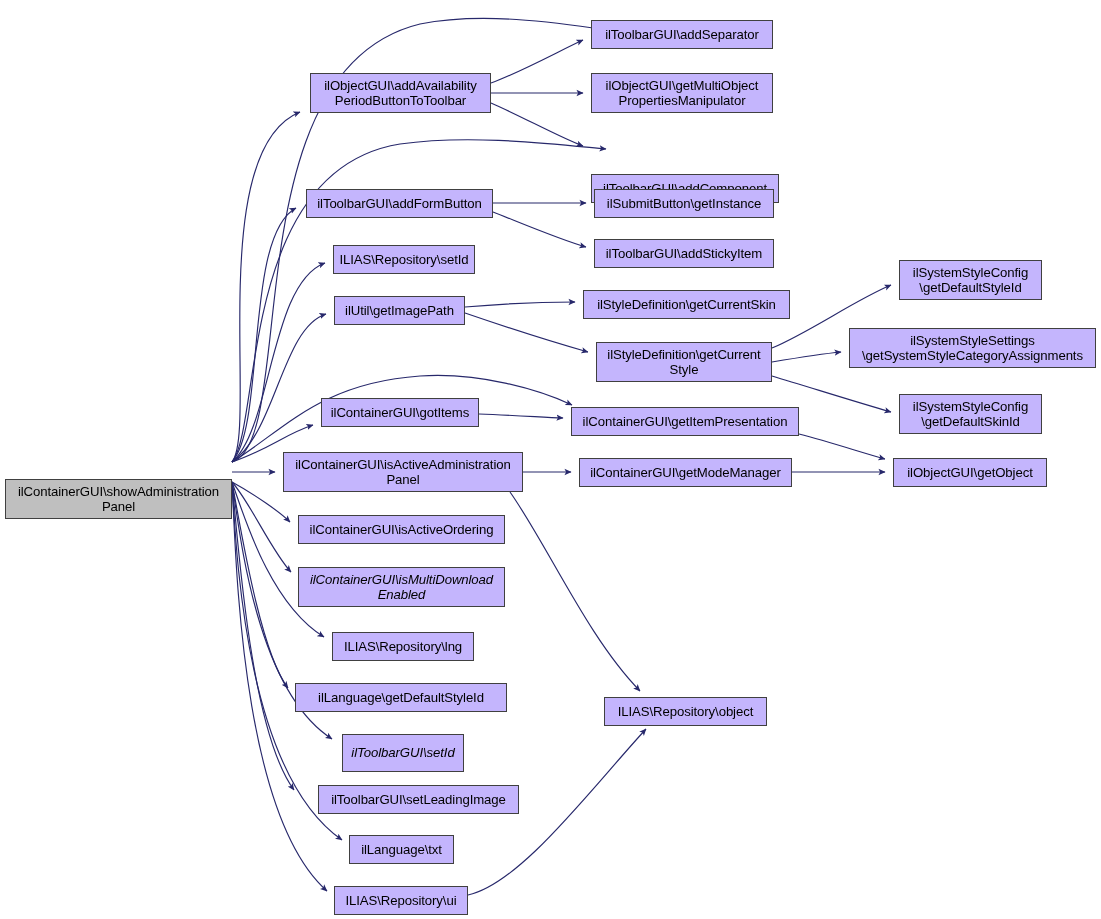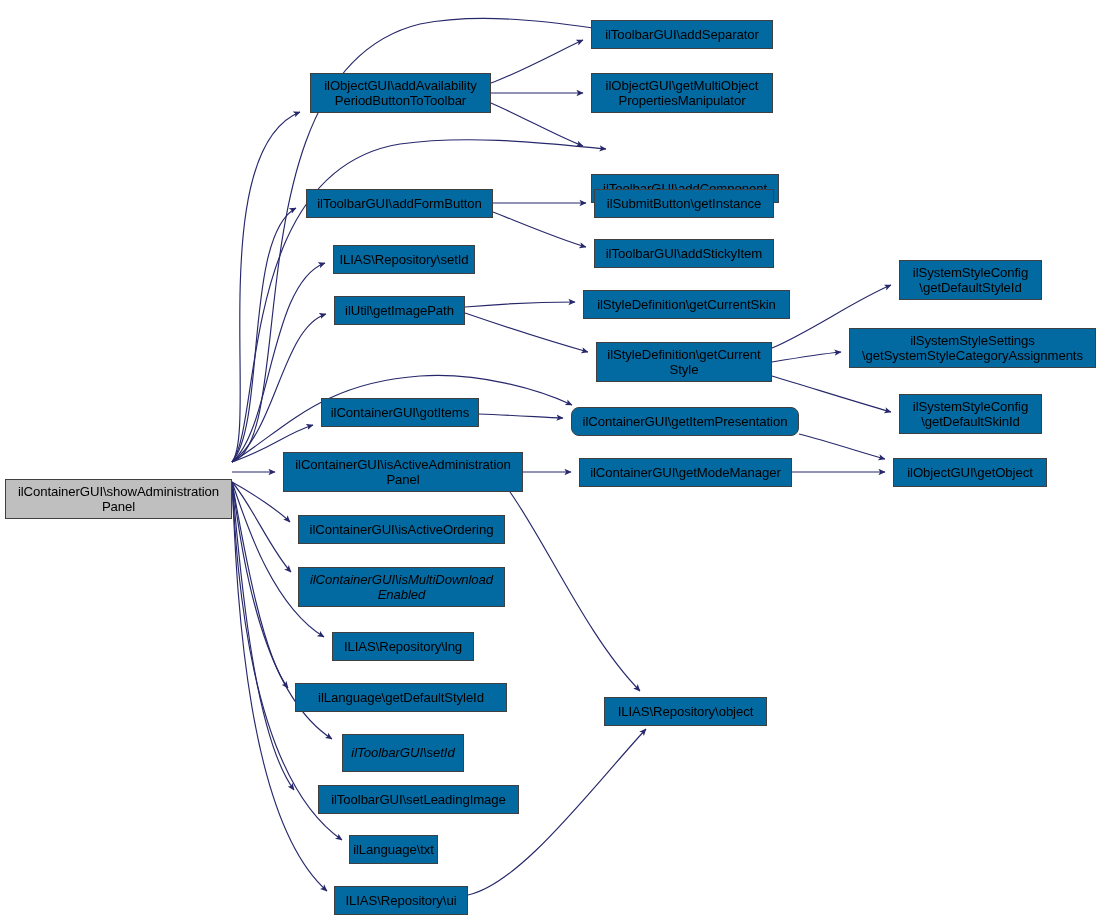--- a/index.html
+++ b/index.html
@@ -8,21 +8,21 @@
     width:1101px;height:919px;
     background:#ffffff;
     font-family:"Liberation Sans", sans-serif;
     overflow:hidden;
   }
   #edges{position:absolute;left:0;top:0;width:1101px;height:919px;}
   .node{
     position:absolute;
     box-sizing:border-box;
     border:1px solid #404040;
-    background:#0369a1;
+    background:#c4b5fd;
     color:#000000;
     font-size:13.2px;
     line-height:15.5px;
     display:flex;
     align-items:center;
     justify-content:center;
     text-align:center;
     white-space:pre-line;
     z-index:5;
     letter-spacing:-0.1px;
@@ -97,29 +97,29 @@
       <div class="node" style="left: 583px; top: 290px; width: 207px; height: 29px;"><span class="lbl">ilStyleDefinition\getCurrentSkin</span></div>
       <div class="node" style="left: 596px; top: 342px; width: 176px; height: 40px;"><span class="lbl">ilStyleDefinition\getCurrent
 Style</span></div>
       <div class="node" style="left: 899px; top: 260px; width: 143px; height: 40px;"><span class="lbl">ilSystemStyleConfig
 \getDefaultStyleId</span></div>
       <div class="node" style="left: 849px; top: 328px; width: 247px; height: 40px;"><span class="lbl">ilSystemStyleSettings
 \getSystemStyleCategoryAssignments</span></div>
       <div class="node" style="left: 899px; top: 394px; width: 143px; height: 40px;"><span class="lbl">ilSystemStyleConfig
 \getDefaultSkinId</span></div>
       <div class="node" style="left: 321px; top: 398px; width: 158px; height: 29px;"><span class="lbl">ilContainerGUI\gotItems</span></div>
-      <div class="node" style="left: 571px; top: 407px; width: 228px; height: 29px; border-radius: 8px;"><span class="lbl">ilContainerGUI\getItemPresentation</span></div>
+      <div class="node" style="left: 571px; top: 407px; width: 228px; height: 29px;"><span class="lbl">ilContainerGUI\getItemPresentation</span></div>
       <div class="node" style="left: 283px; top: 452px; width: 240px; height: 40px;"><span class="lbl">ilContainerGUI\isActiveAdministration
 Panel</span></div>
       <div class="node" style="left: 579px; top: 458px; width: 213px; height: 29px;"><span class="lbl">ilContainerGUI\getModeManager</span></div>
       <div class="node" style="left: 893px; top: 458px; width: 154px; height: 29px;"><span class="lbl">ilObjectGUI\getObject</span></div>
       <div class="node" style="left: 298px; top: 515px; width: 207px; height: 29px;"><span class="lbl">ilContainerGUI\isActiveOrdering</span></div>
       <div class="node" style="left: 298px; top: 567px; width: 207px; height: 40px; font-style: italic;"><span class="lbl">ilContainerGUI\isMultiDownload
 Enabled</span></div>
       <div class="node" style="left: 332px; top: 632px; width: 142px; height: 29px;"><span class="lbl">ILIAS\Repository\lng</span></div>
       <div class="node" style="left: 295px; top: 683px; width: 212px; height: 29px;"><span class="lbl">ilLanguage\getDefaultStyleId</span></div>
       <div class="node" style="left: 342px; top: 734px; width: 122px; height: 38px; font-style: italic;"><span class="lbl">ilToolbarGUI\setId</span></div>
       <div class="node" style="left: 318px; top: 785px; width: 201px; height: 29px;"><span class="lbl">ilToolbarGUI\setLeadingImage</span></div>
-      <div class="node" style="left: 349px; top: 835px; width: 89px; height: 29px;"><span class="lbl">ilLanguage\txt</span></div>
+      <div class="node" style="left: 349px; top: 835px; width: 105px; height: 29px;"><span class="lbl">ilLanguage\txt</span></div>
       <div class="node" style="left: 334px; top: 886px; width: 134px; height: 29px;"><span class="lbl">ILIAS\Repository\ui</span></div>
       <div class="node" style="left: 604px; top: 697px; width: 163px; height: 29px;"><span class="lbl">ILIAS\Repository\object</span></div>
     </div>
 </div>
 
 </body></html>

